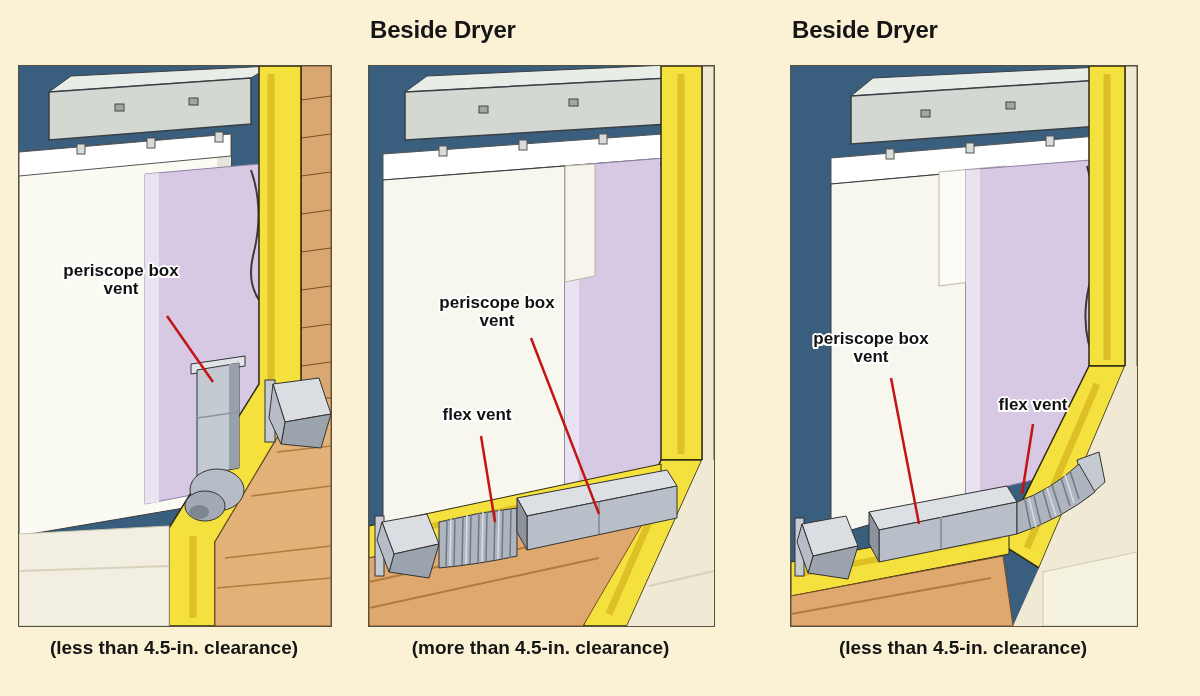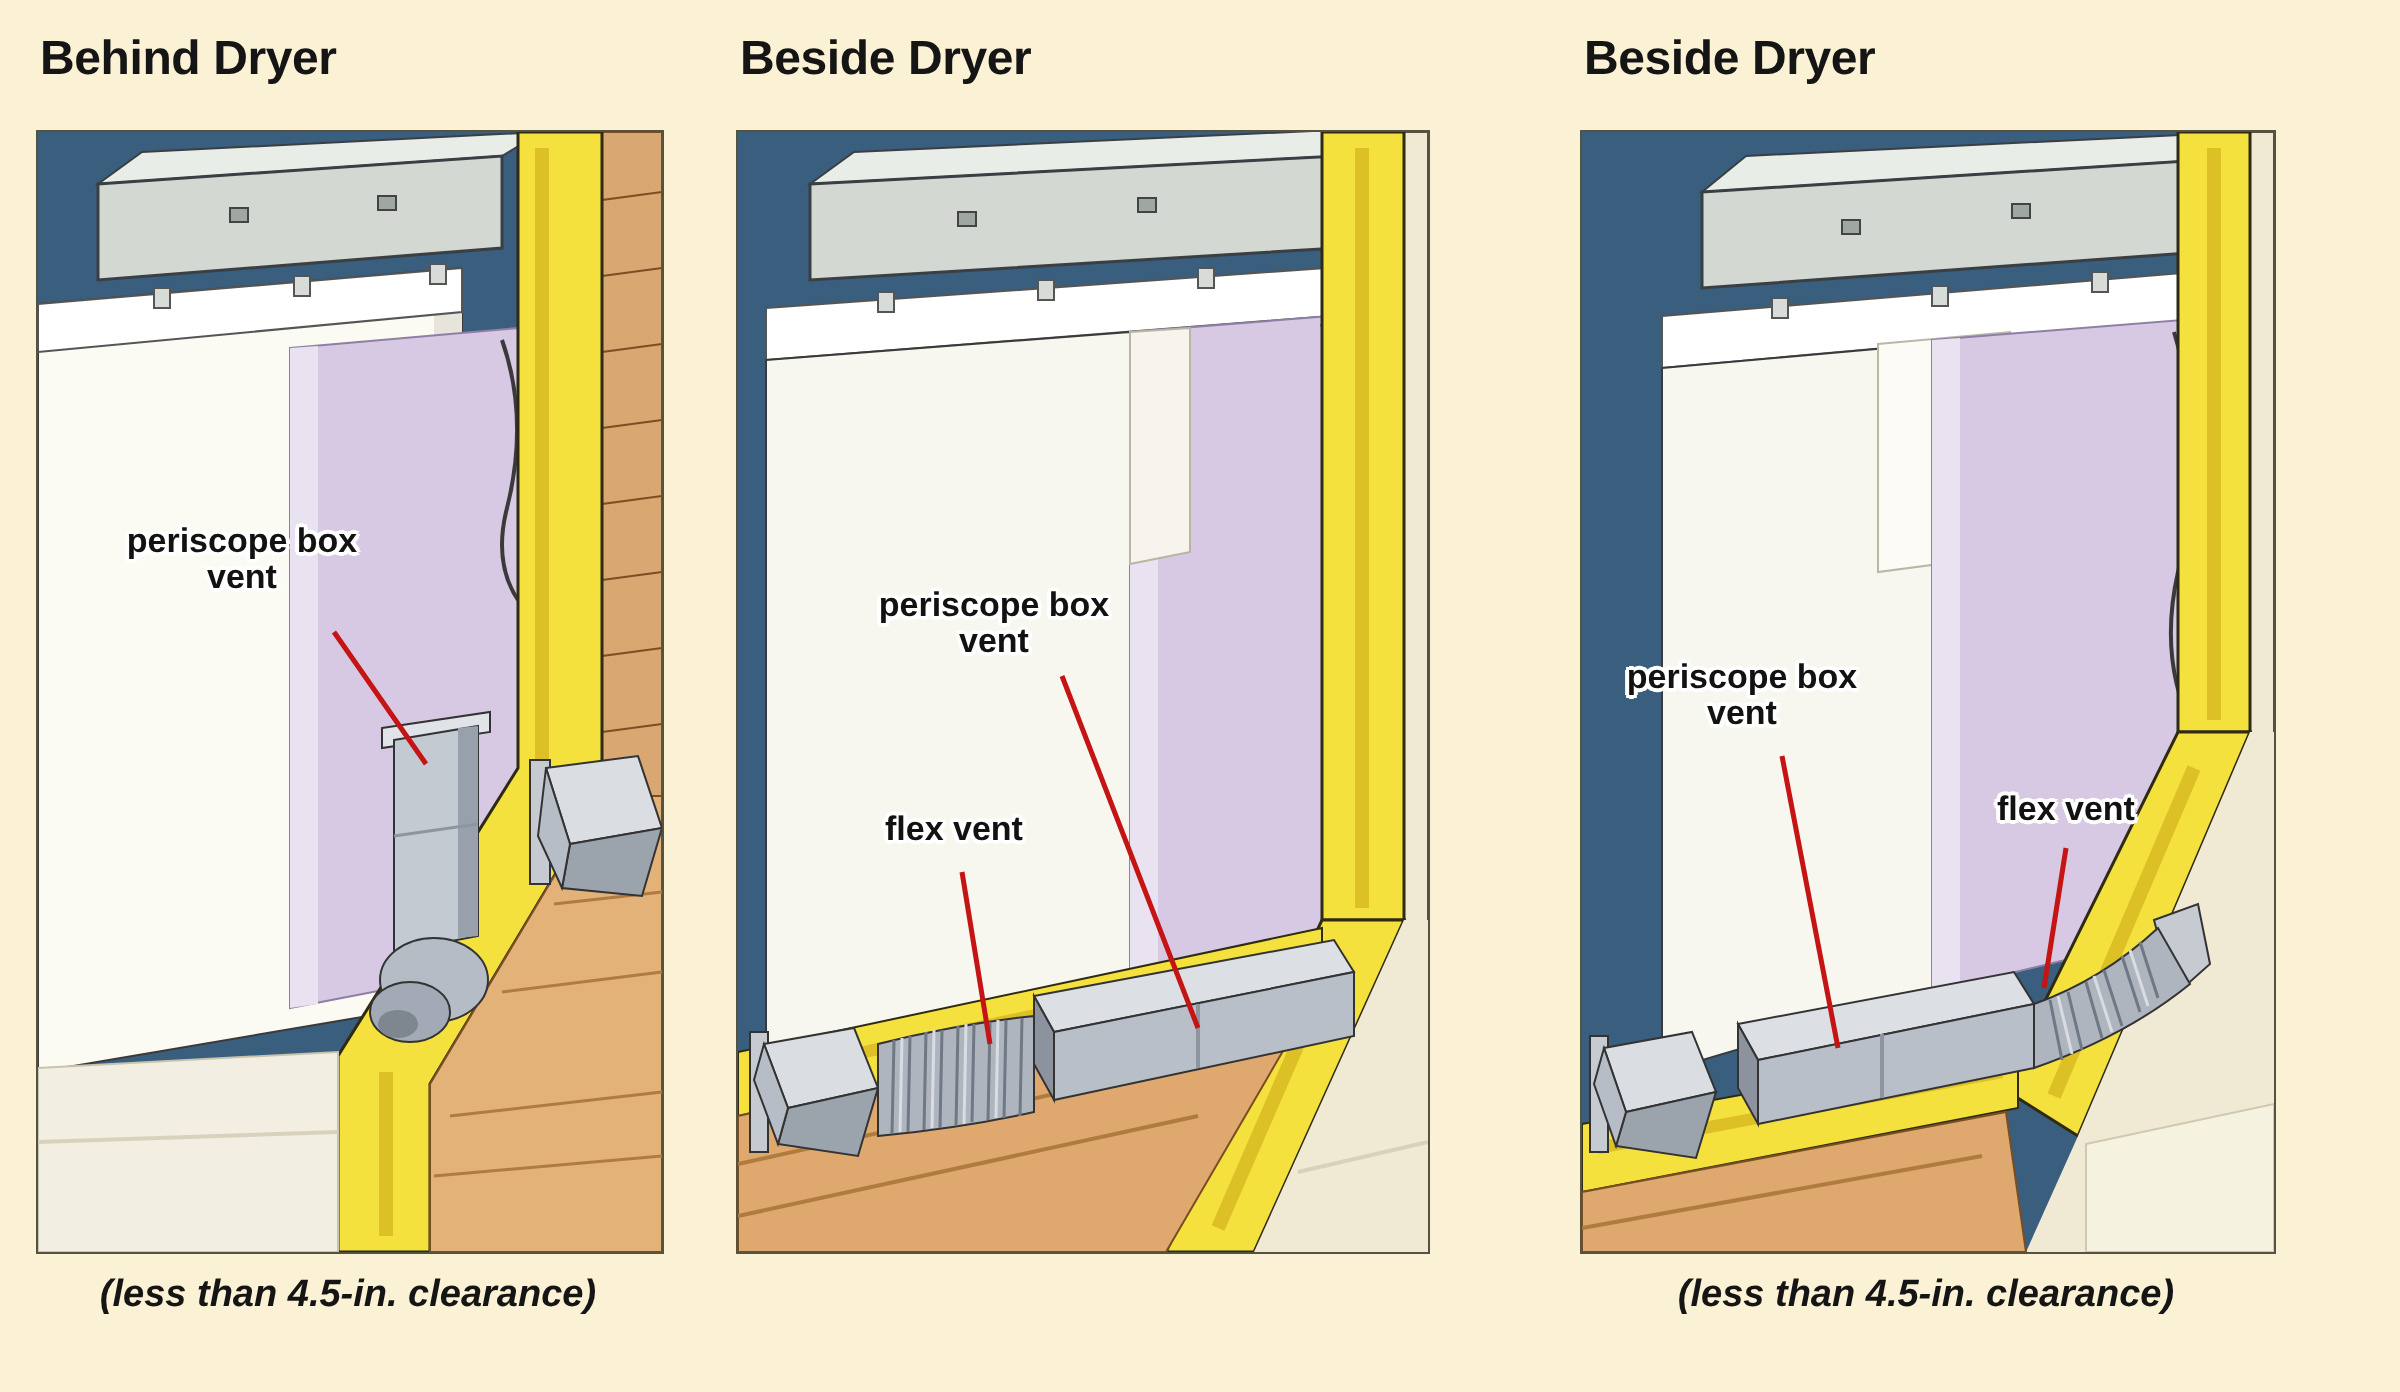--- a/index.html
+++ b/index.html
@@ -13,39 +13,38 @@
     position:absolute;top:16px;left:2px;margin:0;
     font-size:24px;font-weight:800;color:#151515;letter-spacing:-0.2px;
   }
   .art{
     position:absolute;top:65px;left:0;
     border:1px solid #55523f;box-sizing:content-box;
   }
   .art svg{display:block;}
   .caption{
     position:absolute;top:637px;left:0;width:100%;margin:0;
-    text-align:center;font-size:19px;font-weight:700;color:#151515;font-style:italic;
+    text-align:center;font-size:19px;font-weight:700;color:#151515;
   }
   .label{
     position:absolute;
     font-size:17px;font-weight:700;line-height:1.06;text-align:center;color:#121212;
     text-shadow:-1.5px -1.5px 0 #fff,1.5px -1.5px 0 #fff,-1.5px 1.5px 0 #fff,1.5px 1.5px 0 #fff,
                 0 -2px 0 #fff,0 2px 0 #fff,-2px 0 0 #fff,2px 0 0 #fff;
   }
   .p1{left:18px;width:312px;}
   .p2{left:368px;width:345px;}
   .p3{left:790px;width:346px;}
 </style>
 </head>
 <body>
 
 <div class="page">
 
   <section class="panel p1">
-    <h2 class="panel-title">Behind Dryer</h2>
 
     <div class="art" style="width:312px;height:560px;">
       <svg viewBox="0 0 312 560" width="312" height="560">
 
         <g>
           <rect x="0" y="0" width="312" height="560" fill="#3A5E7E"></rect>
         </g>
 
         <g stroke="#7A4E22" stroke-width="1">
           <rect x="282" y="0" width="30" height="335" fill="#D9A771"></rect>
@@ -231,20 +230,21 @@
         </g>
         <g>
           <line x1="112" y1="370" x2="126" y2="456" stroke="#C41414" stroke-width="2.5"></line>
         </g>
       </svg>
 
       <div class="label" style="left:63px;top:228px;width:130px;">periscope box vent</div>
       <div class="label" style="left:53px;top:340px;width:110px;">flex vent</div>
     </div>
 
+    <p class="caption">(more than 4.5-in. clearance)</p>
   </section>
 
   <section class="panel p3">
     <h2 class="panel-title">Beside Dryer</h2>
 
     <div class="art" style="width:346px;height:560px;">
       <svg viewBox="0 0 346 560" width="346" height="560">
         <g>
           <rect x="0" y="0" width="346" height="560" fill="#3A5E7E"></rect>
           <rect x="334" y="0" width="12" height="560" fill="#F0E9D4" stroke="#55523f" stroke-width="1"></rect>

